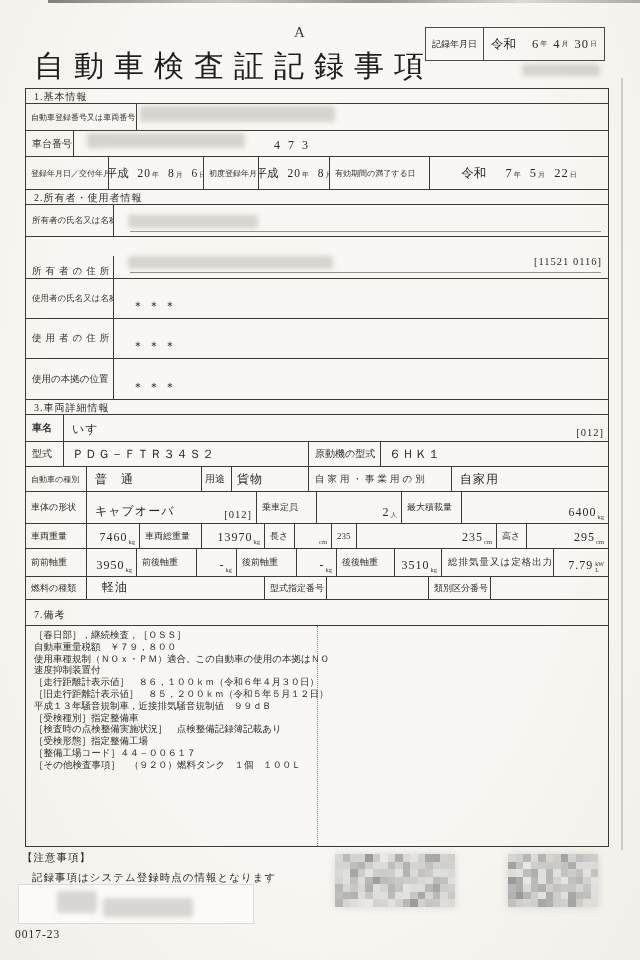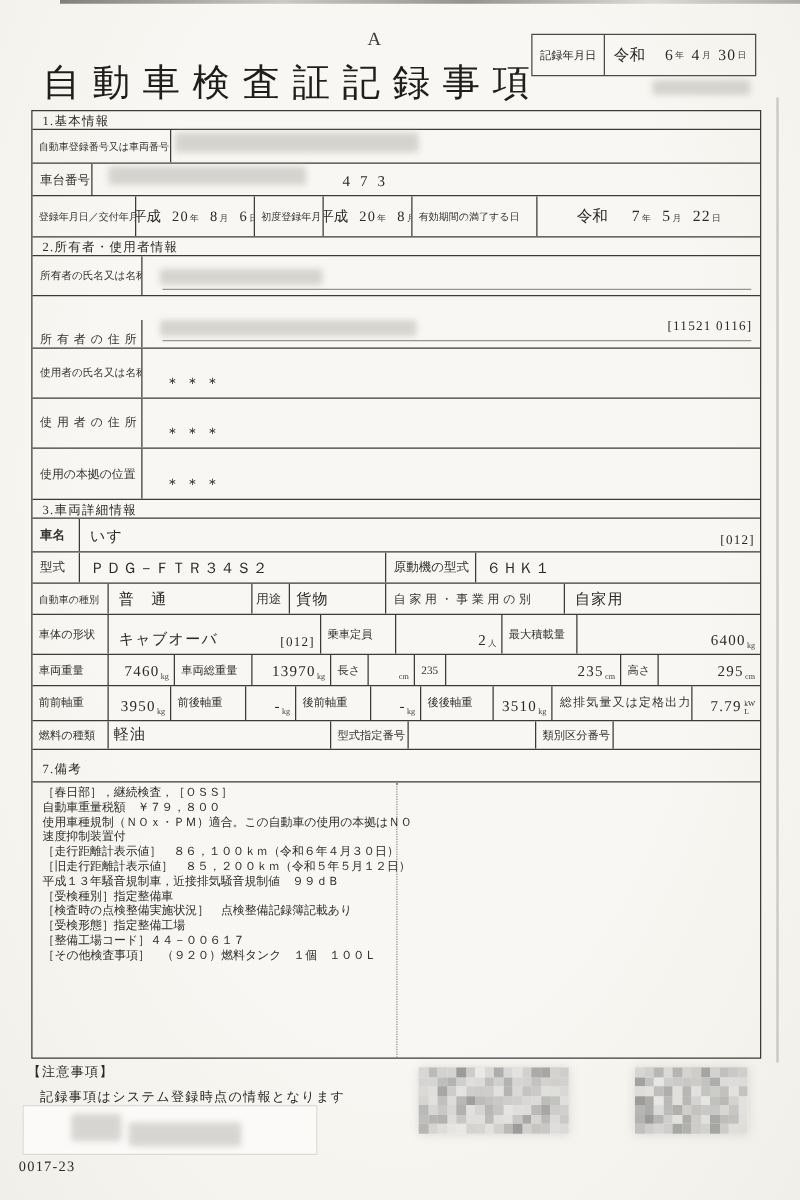--- a/index.html
+++ b/index.html
@@ -276,21 +276,21 @@
         <span class="val">7.79</span>
         <span class="unit-stack">
             <span>kW</span>
             <span>L</span>
           </span>
       </div>
     </div>
 
     <div class="row" style="height:23px;">
       <div class="c lbl-sm" style="width:60px;font-size:9px;">燃料の種類</div>
-      <div class="c bottom" style="width:178px;padding-left:4px;text-align:center;">
+      <div class="c bottom" style="width:178px;padding-left:15px;text-align:center;">
           <span class="val">軽油</span>
         </div>
       <div class="c lbl-sm" style="width:62px;font-size:9px;">型式指定番号</div>
       <div class="c" style="width:102px;"></div>
       <div class="c lbl-sm" style="width:62px;font-size:9px;">類別区分番号</div>
       <div class="c" style="flex:1;"></div>
     </div>
 
     <div class="row sechead" style="height:26px;align-items:flex-end;padding-bottom:3px;">7.備考</div>
 

